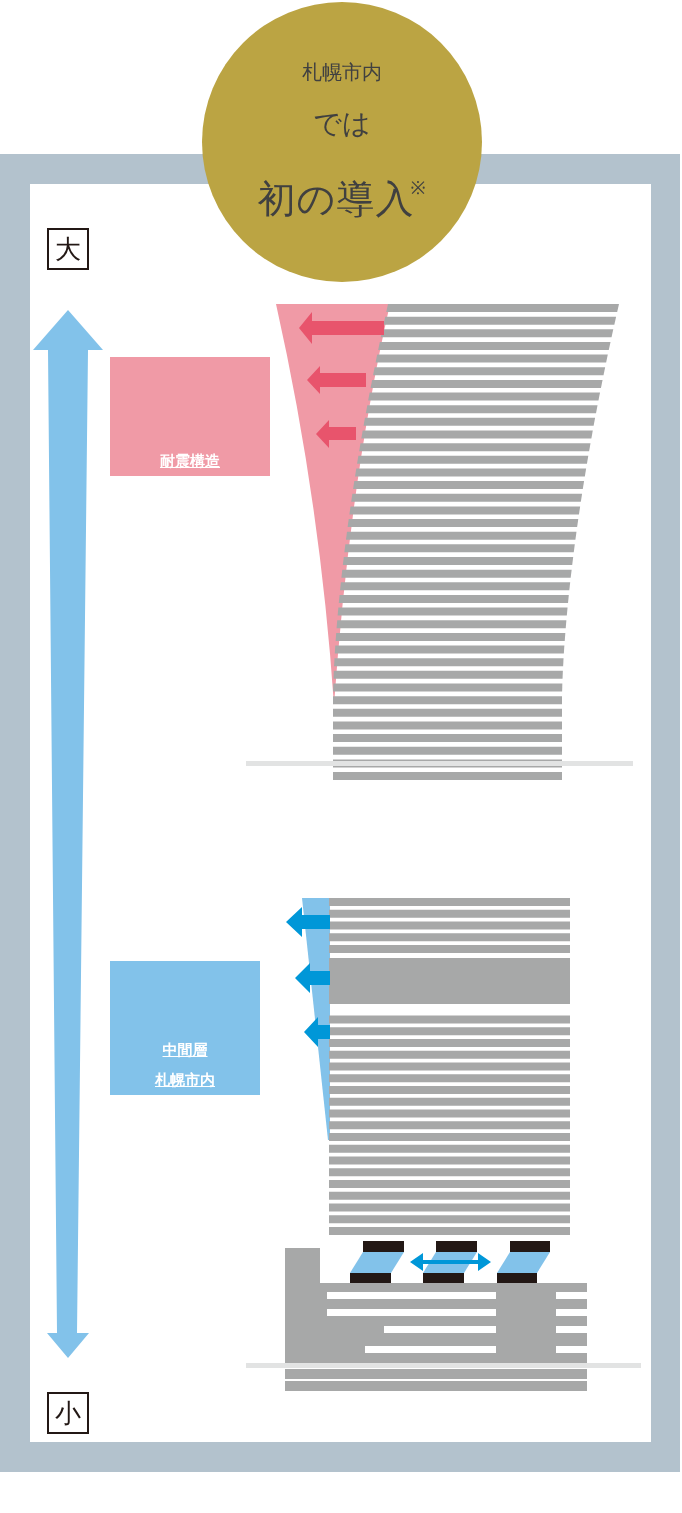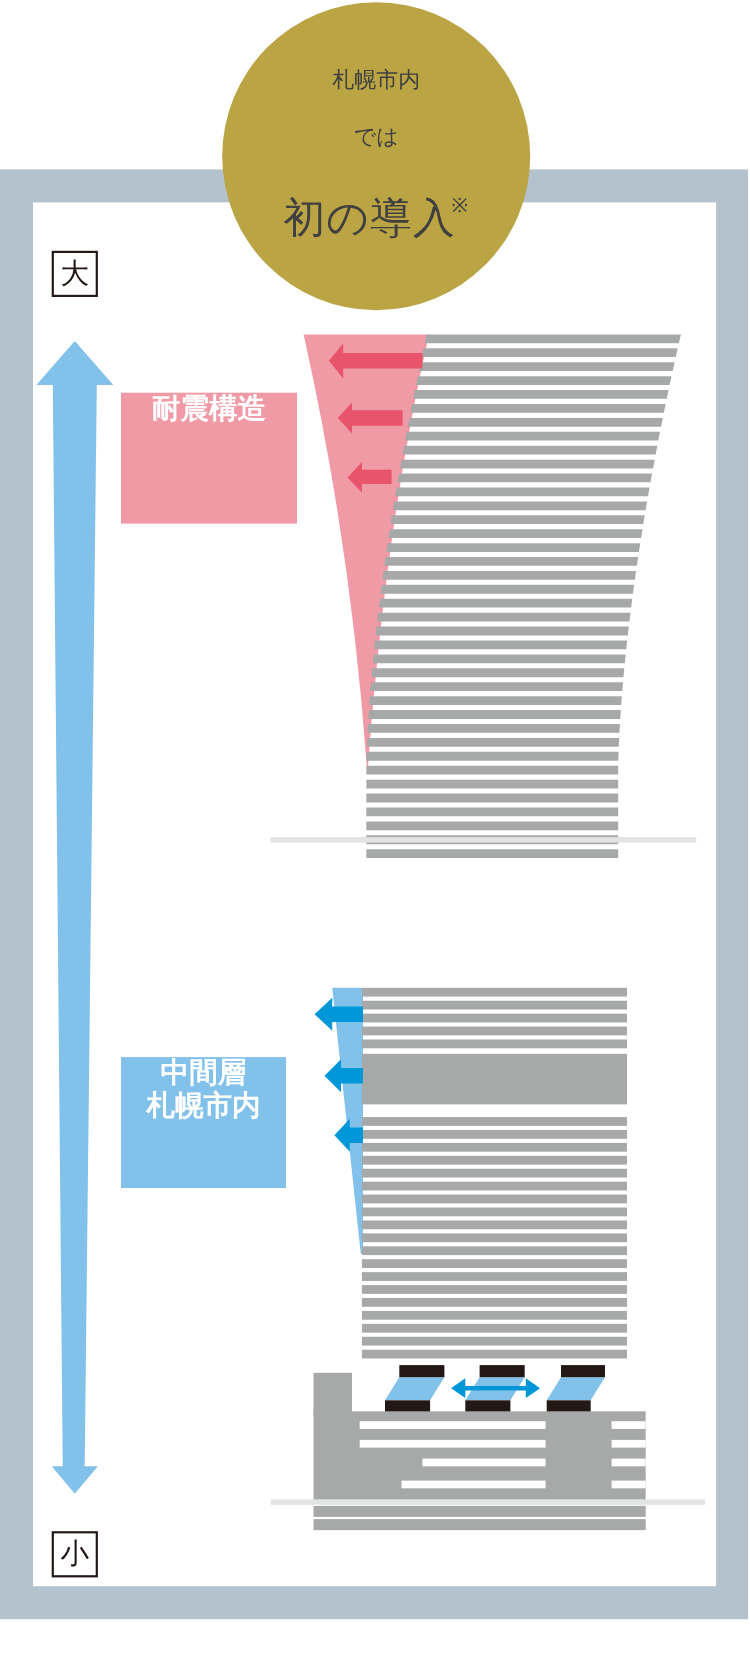--- a/index.html
+++ b/index.html
@@ -4,28 +4,28 @@
 <style>
   html, body { margin: 0; padding: 0; background: #ffffff; }
   body { width: 682px; height: 1513px; position: relative; overflow: hidden;
          font-family: "DejaVu Sans", "Liberation Sans", sans-serif; }
   .frame { position: absolute; left: 0; top: 154px; width: 680px; height: 1318px; background: #b3c2cd; }
   .inner { position: absolute; left: 30px; top: 184px; width: 621px; height: 1258px; background: #ffffff; }
   .badge { position: absolute; left: 202px; top: 2px; width: 280px; height: 280px; border-radius: 50%;
            background: #bba443; color: #404040; text-align: center; z-index: 5; }
   .badge .l1 { position: absolute; left: 0; right: 0; top: 58px; font-size: 20px; line-height: 24px; }
   .badge .l2 { position: absolute; left: 0; right: 0; top: 84px; font-size: 20px; line-height: 24px; letter-spacing: -0.5px; }
-  .badge .l3 { position: absolute; left: 0; right: 0; top: 110px; font-size: 20px; line-height: 24px; }
+  .badge .l3 { position: absolute; left: 0; right: 0; top: 110px; font-size: 28px; line-height: 24px; }
   .badge .l4 { position: absolute; left: 0; right: 0; top: 164px; font-size: 38px; line-height: 44px;
                font-family: "DejaVu Serif", "Liberation Serif", serif; letter-spacing: 1px; }
   .badge .l4 sup { font-size: 18px; vertical-align: 18px; margin-left: -4px; }
   .scale-box { position: absolute; width: 38px; height: 38px; border: 2px solid #231815; background: #fff;
                color: #231815; font-size: 26px; line-height: 38px; text-align: center; z-index: 3; }
-  .label-box { position: absolute; color: #fff; font-weight: bold; font-size: 26px; line-height: 30px;
-               display: flex; flex-direction: column; align-items: center; justify-content: flex-start; text-align: center; }
+  .label-box { position: absolute; color: #fff; font-weight: bold; font-size: 15px; line-height: 30px;
+               display: flex; flex-direction: column; align-items: center; justify-content: flex-end; text-align: center; text-decoration: underline; }
   .vtext { position: absolute; left: 46px; top: 664px; width: 40px; color: #231815; font-size: 24px;
            line-height: 30px; text-align: center; font-weight: bold; }
   .vtext span { display: block; }
   svg.art { position: absolute; left: 0; top: 0; z-index: 2; }
 </style>
 </head>
 <body>
 
 <div class="frame"></div>
 <div class="inner"></div>
@@ -182,16 +182,16 @@
     <span>わ</span>
     <span>る</span>
     <span>地</span>
     <span>震</span>
     <span>動</span>
   </div>
 
 <div class="label-box" style="left:110px; top:357px; width:160px; height:119px; background:#f09aa6;">
   <span>耐震構造</span>
 </div>
-<div class="label-box" style="left:110px; top:961px; width:150px; height:119px; background:#82c2ea;">
+<div class="label-box" style="left:110px; top:961px; width:150px; height:134px; background:#82c2ea;">
   <span>中間層</span>
   <span>札幌市内</span>
 </div>
 
 </body></html>

